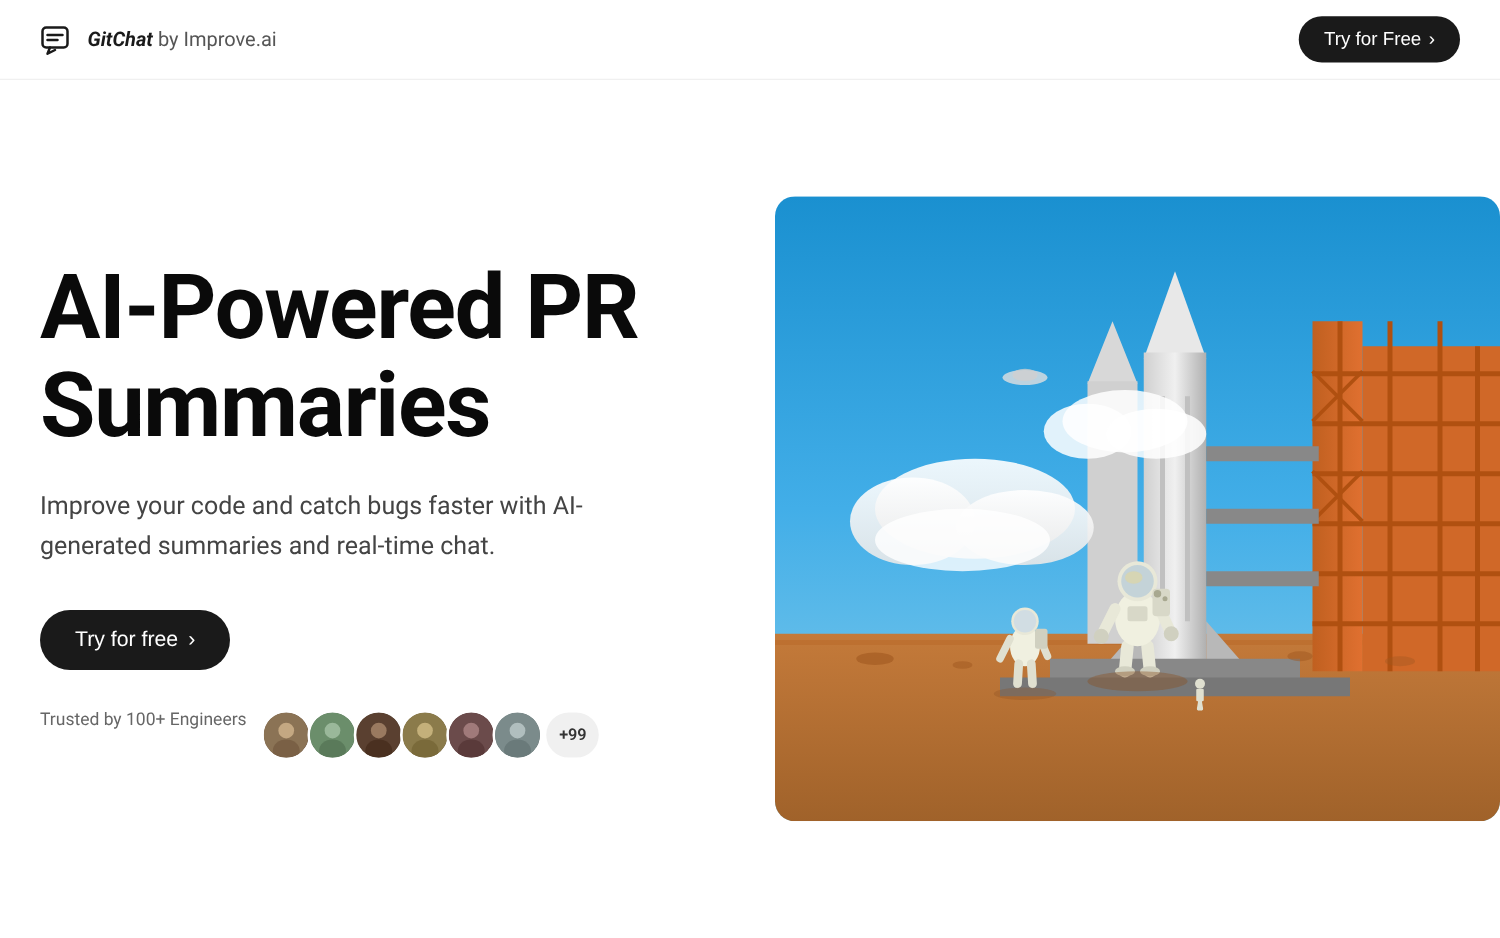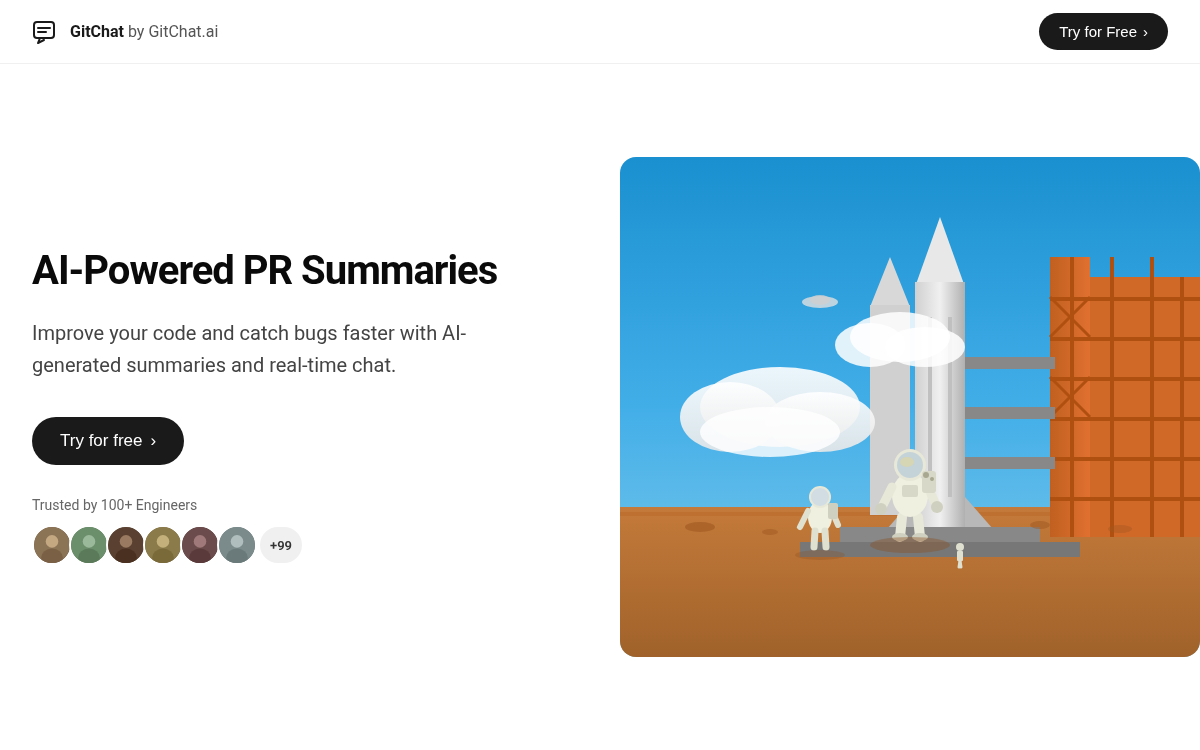--- a/index.html
+++ b/index.html
@@ -38,20 +38,21 @@
       color: #1a1a1a;
     }
 
     .brand-text {
       font-size: 16px;
       color: #1a1a1a;
     }
 
     .brand-name {
       font-weight: 700;
+      font-style: italic;
     }
 
     .brand-by {
       font-weight: 400;
       color: #555;
     }
 
     .try-free-btn-nav {
       background-color: #1a1a1a;
       color: #ffffff;
@@ -73,21 +74,21 @@
       height: calc(750px - 64px);
       padding: 0 0 0 32px;
     }
 
     .left-panel {
       flex: 0 0 580px;
       padding-right: 40px;
     }
 
     .hero-title {
-      font-size: 40px;
+      font-size: 72px;
       font-weight: 700;
       line-height: 1.1;
       color: #0a0a0a;
       margin-bottom: 24px;
       letter-spacing: -1px;
     }
 
     .hero-subtitle {
       font-size: 20px;
       color: #444;
@@ -106,22 +107,23 @@
       font-weight: 500;
       cursor: pointer;
       display: inline-flex;
       align-items: center;
       gap: 8px;
       margin-bottom: 32px;
     }
 
     .trusted-section {
       display: flex;
-      flex-direction: column;
+      flex-direction: row;
       gap: 12px;
+      text-align: center;
     }
 
     .trusted-text {
       font-size: 14px;
       color: #666;
     }
 
     .avatars-row {
       display: flex;
       align-items: center;
@@ -196,21 +198,21 @@
 <nav class="navbar">
   <div class="navbar-brand">
     <svg class="brand-icon" viewBox="0 0 28 28" fill="none" xmlns="http://www.w3.org/2000/svg">
       <rect x="2" y="4" width="20" height="16" rx="3" stroke="#1a1a1a" stroke-width="2" fill="none"></rect>
       <line x1="6" y1="10" x2="18" y2="10" stroke="#1a1a1a" stroke-width="2" stroke-linecap="round"></line>
       <line x1="6" y1="14" x2="14" y2="14" stroke="#1a1a1a" stroke-width="2" stroke-linecap="round"></line>
       <path d="M8 20 L6 25 L12 22" stroke="#1a1a1a" stroke-width="2" stroke-linecap="round" stroke-linejoin="round" fill="none"></path>
     </svg>
     <span class="brand-text">
       <span class="brand-name">GitChat</span>
-      <span class="brand-by">by GitChat.ai</span>
+      <span class="brand-by">by Improve.ai</span>
     </span>
   </div>
   <button class="try-free-btn-nav">
     <span>Try for Free</span>
     <span>›</span>
   </button>
 </nav>
 
 <main class="main-content">
 

